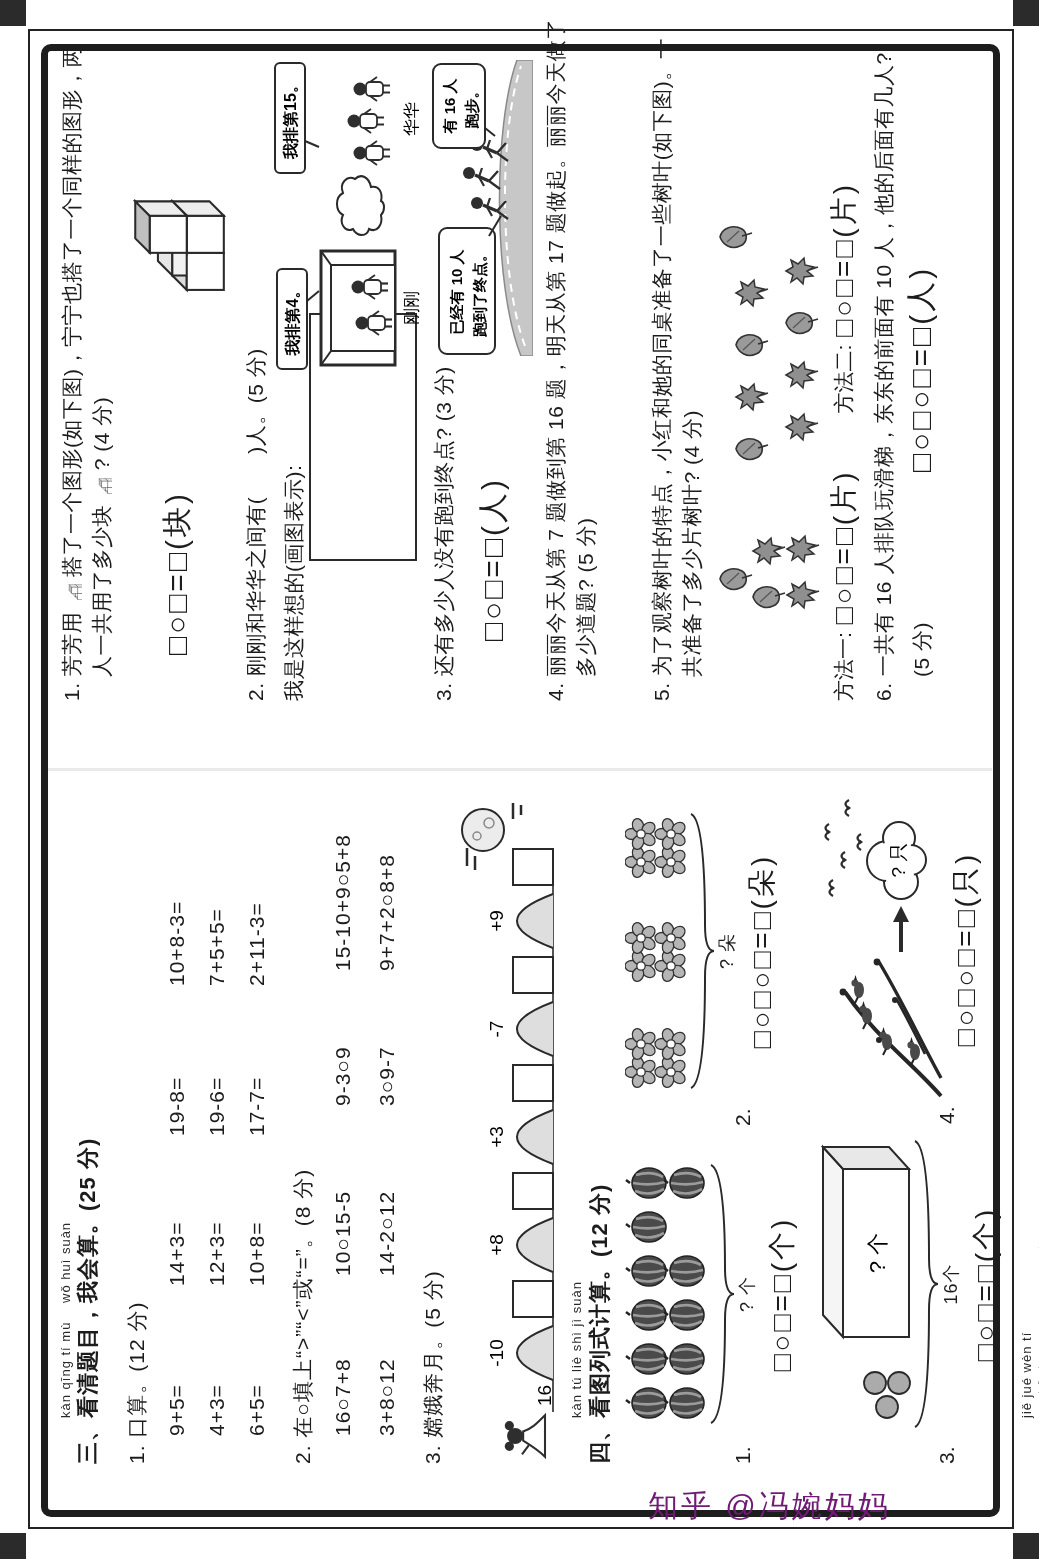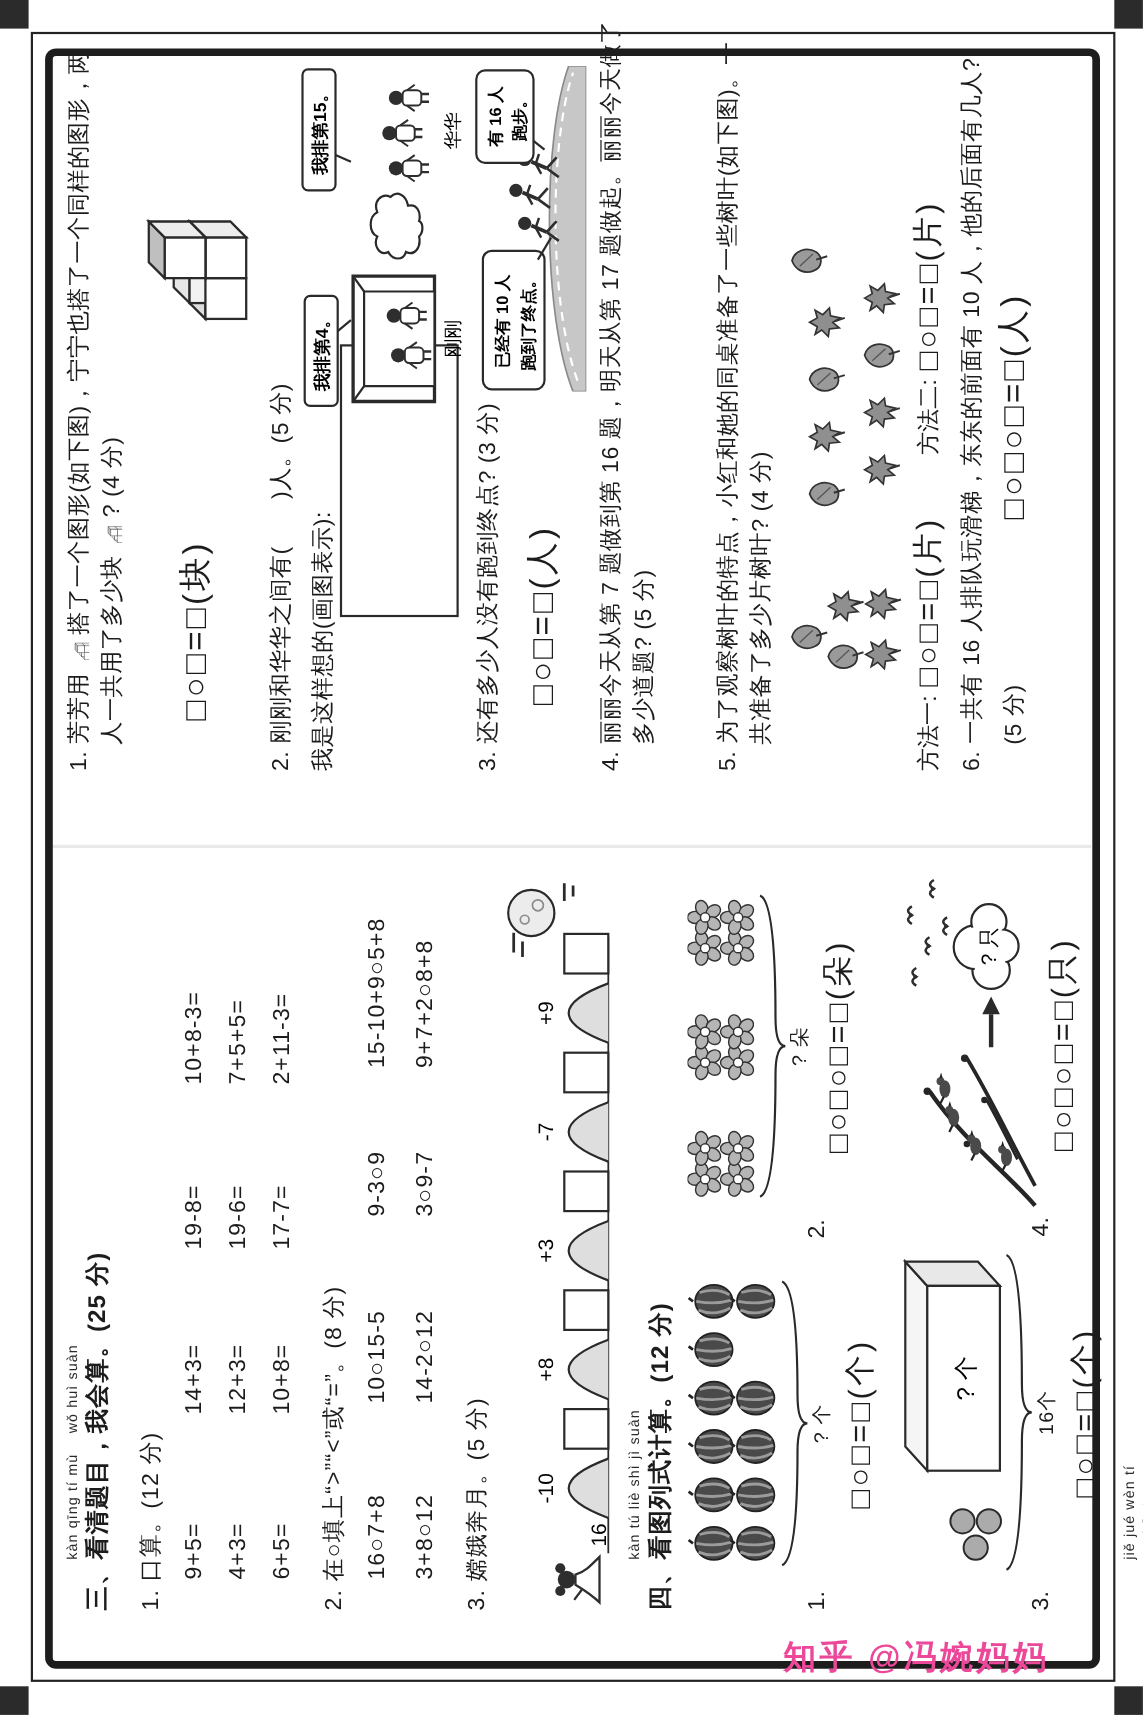--- a/index.html
+++ b/index.html
@@ -4,22 +4,22 @@
 <style>
   html,body{margin:0;padding:0;background:#ffffff;}
   .stage{position:relative;width:1039px;height:1559px;background:#fff;overflow:hidden;
          font-family:"Liberation Sans",sans-serif;color:#1c1c1c;}
   
   .corner{position:absolute;width:26px;height:26px;background:#2b2b2b;}
   .c-tl{left:0;top:0}.c-tr{left:1013px;top:0}.c-bl{left:0;top:1533px}.c-br{left:1013px;top:1533px}
   .thin-frame{position:absolute;left:28px;top:29px;width:982px;height:1496px;border:2px solid #232323;}
   .thick-frame{position:absolute;left:41px;top:44px;width:945px;height:1459px;border:7px solid #1d1d1d;border-radius:10px;}
   .fold{position:absolute;left:48px;top:768px;width:944px;height:3px;background:#e9e9e9;}
-  .watermark{position:absolute;left:712px;top:1486px;font-size:30px;letter-spacing:3px;
-             color:#ec4899;z-index:9;font-weight:bold;}
+  .watermark{position:absolute;left:648px;top:1486px;font-size:30px;letter-spacing:3px;
+             color:#701a75;z-index:9;font-weight:normal;}
   
   .rotor{position:absolute;left:0;top:0;width:1559px;height:1039px;
          transform-origin:0 0;transform:rotate(-90deg) translateX(-1559px);}
   .col{position:absolute;top:57px;}
   .col-left{left:95px;width:680px;}
   .col-right{left:858px;width:648px;}
   .pinyin{font-size:13px;color:#2a2a2a;margin-left:46px;letter-spacing:1px;height:16px;}
   .sec-title{font-size:22px;font-weight:bold;letter-spacing:1px;}
   .sub{font-size:21px;margin-top:20px;letter-spacing:1px;}
   .grid{display:grid;grid-template-columns:150px 150px 150px 200px;row-gap:16px;

